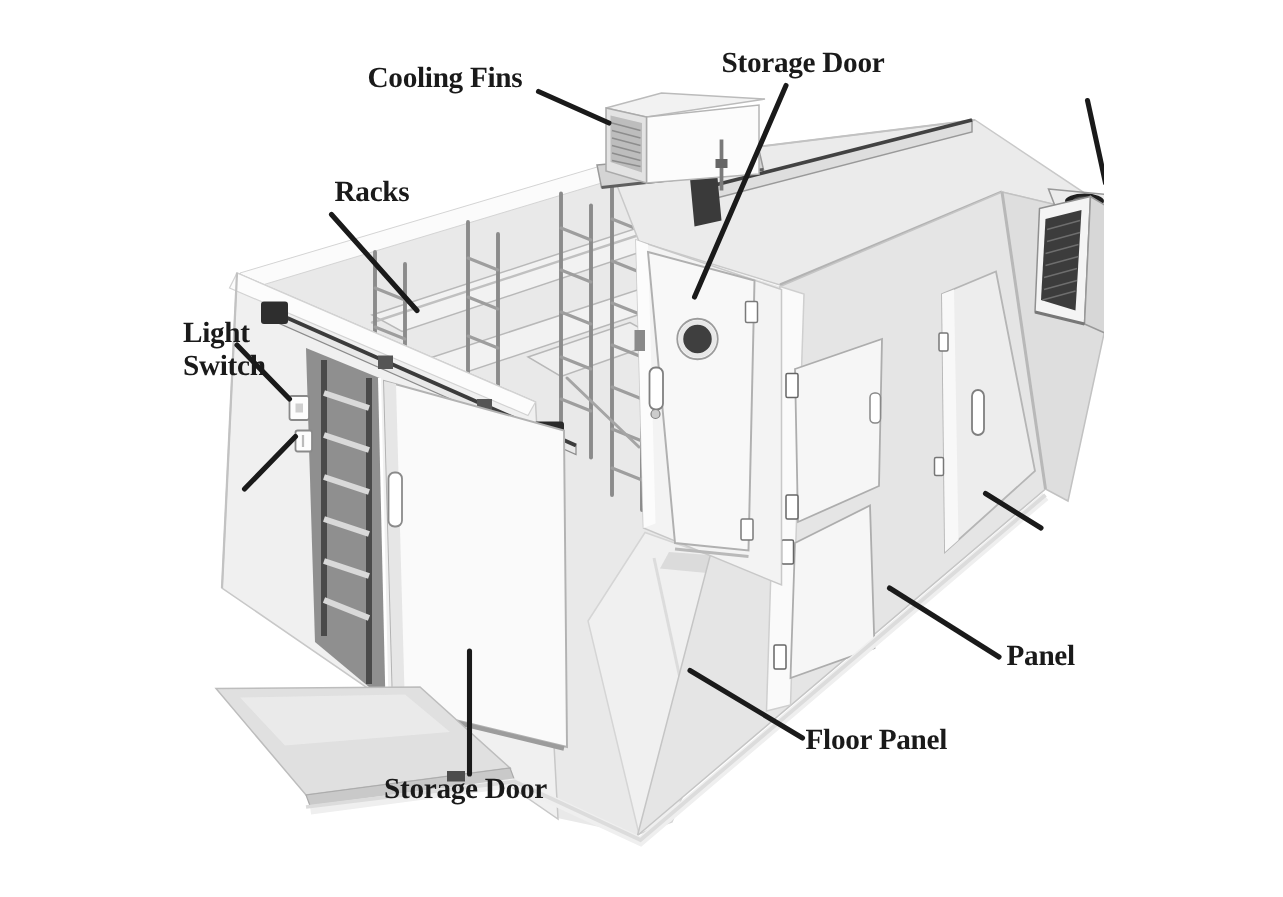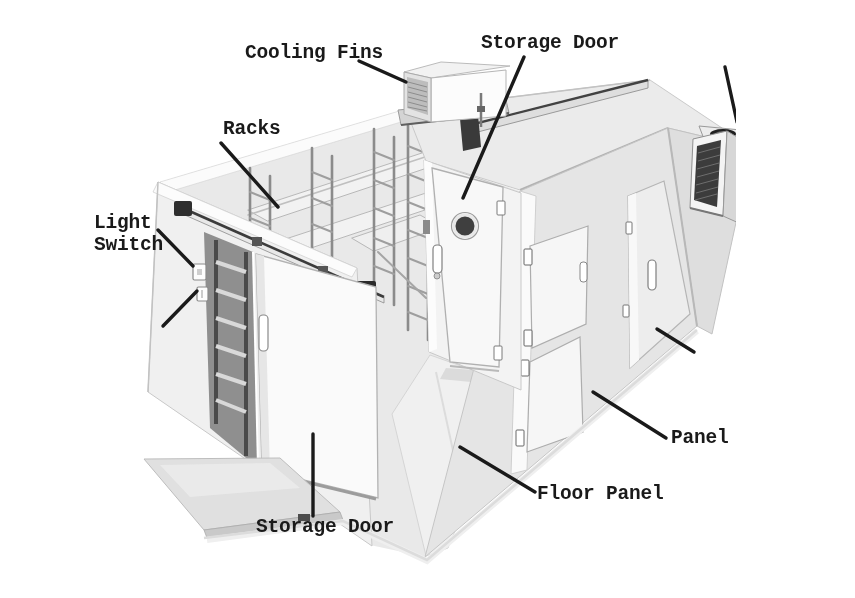--- a/index.html
+++ b/index.html
@@ -1,28 +1,28 @@
 <!DOCTYPE html>
 <html style="--bg: #ffffff; --ink: #1a1a1a;"><head>
 <meta charset="utf-8">
 <style>
   :root{
     --bg:#ffffff; --ink:#1a1a1a;
   }
   html,body{margin:0;padding:0;background:#fff;}
   #stage{
     position:relative;width:736px;height:598px;background:var(--bg);
-    font-family:Liberation Mono, monospace;overflow:hidden;
+    font-family:Liberation Serif, serif;overflow:hidden;
   }
   #art{position:absolute;left:0;top:0;}
   .lbl{
     position:absolute;color:var(--ink);font-size:19.5px;font-weight:600;
     letter-spacing:-0.2px;line-height:1.14;white-space:nowrap;
   }
-  .lbl.wrap{white-space:normal;}
+  .lbl.wrap{white-space:normal;margin-left:28px;}
   .leader{stroke:var(--ink);stroke-width:3.4;stroke-linecap:round;}
   svg .edge{fill:none;}
 </style>
 </head>
 <body>
 
 <div id="stage">
 
 <svg id="art" width="855" height="598" viewBox="0 0 855 598">
 

